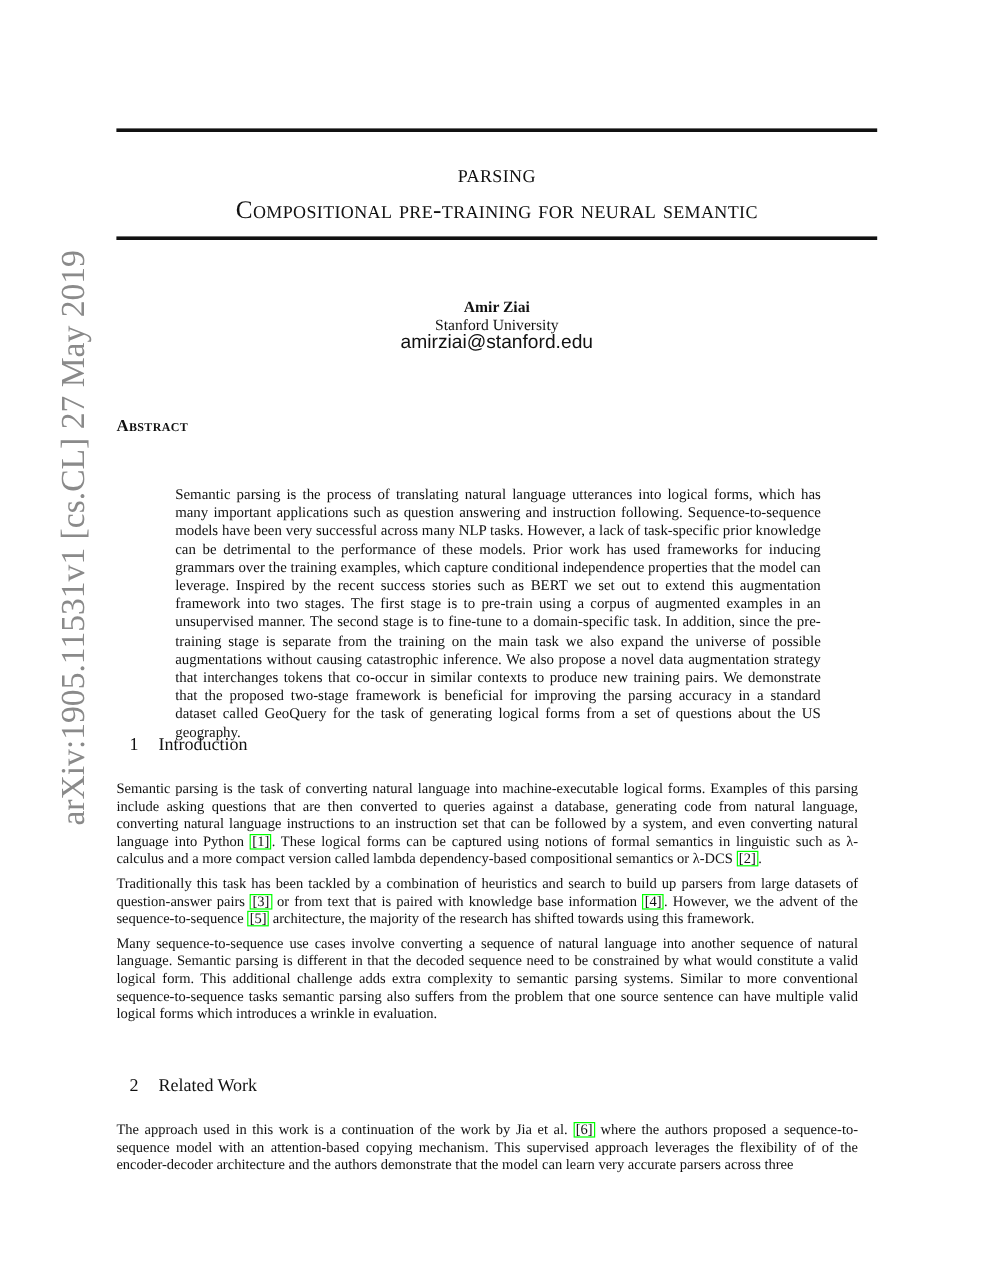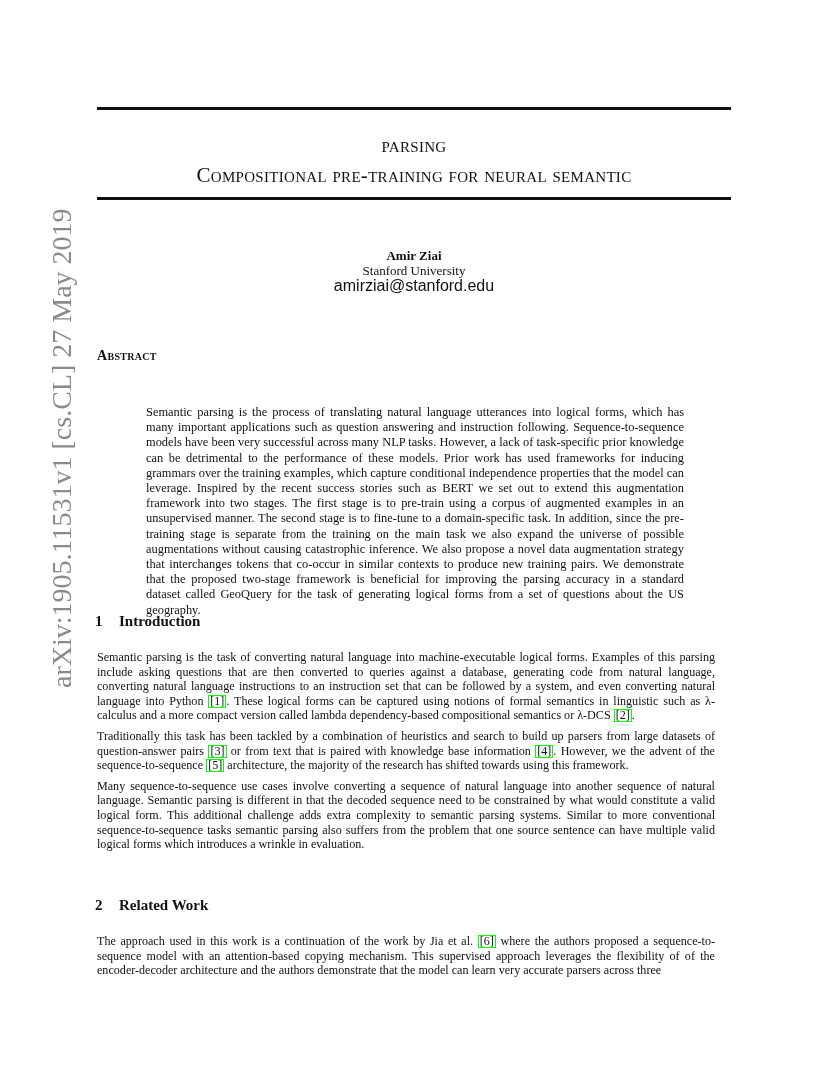--- a/index.html
+++ b/index.html
@@ -11,21 +11,21 @@
   .title { position: absolute; left: 97px; width: 634px; top: 130px; text-align: center;
            font-size: 21px; line-height: 30px; letter-spacing: 0.3px; font-variant: small-caps; }
   .author-block { position: absolute; left: 97px; width: 634px; top: 248px; text-align: center;
                   font-size: 13px; line-height: 15px; }
   .author-name { font-weight: bold; }
   .email { font-family: Liberation Sans, sans-serif; font-size: 16px; }
   .abstract-head { position: absolute; left: 97px; width: 634px; top: 348px; text-align: left;
                    font-size: 14px; font-weight: bold; font-variant: small-caps; letter-spacing: 0.3px; }
   .abstract { position: absolute; left: 146px; width: 538px; top: 380px; font-size: 12.4px;
               line-height: 15.2px; text-align: justify; margin-top: 25px; }
-  .section-head { position: absolute; left: 95px; font-size: 15px; font-weight: bold; }
+  .section-head { position: absolute; left: 108px; font-size: 15px; font-weight: normal; }
   .section-head .num { display: inline-block; width: 24px; }
   .sec1 { top: 613px; }
   .sec2 { top: 897px; }
   .body-text { position: absolute; left: 97px; width: 634px; font-size: 12.1px; line-height: 14.6px;
                text-align: justify; }
   .body-text p { margin: 0 16px 6px 0; }
   .intro-body { top: 650px; }
   .related-body { top: 934px; }
   .cite { display: inline-block; border: 1px solid #00ff00; line-height: 11px; padding: 0 1px; }
   .arxiv-wrap { position: absolute; left: 10px; top: 278px; width: 40px; height: 410px; }

